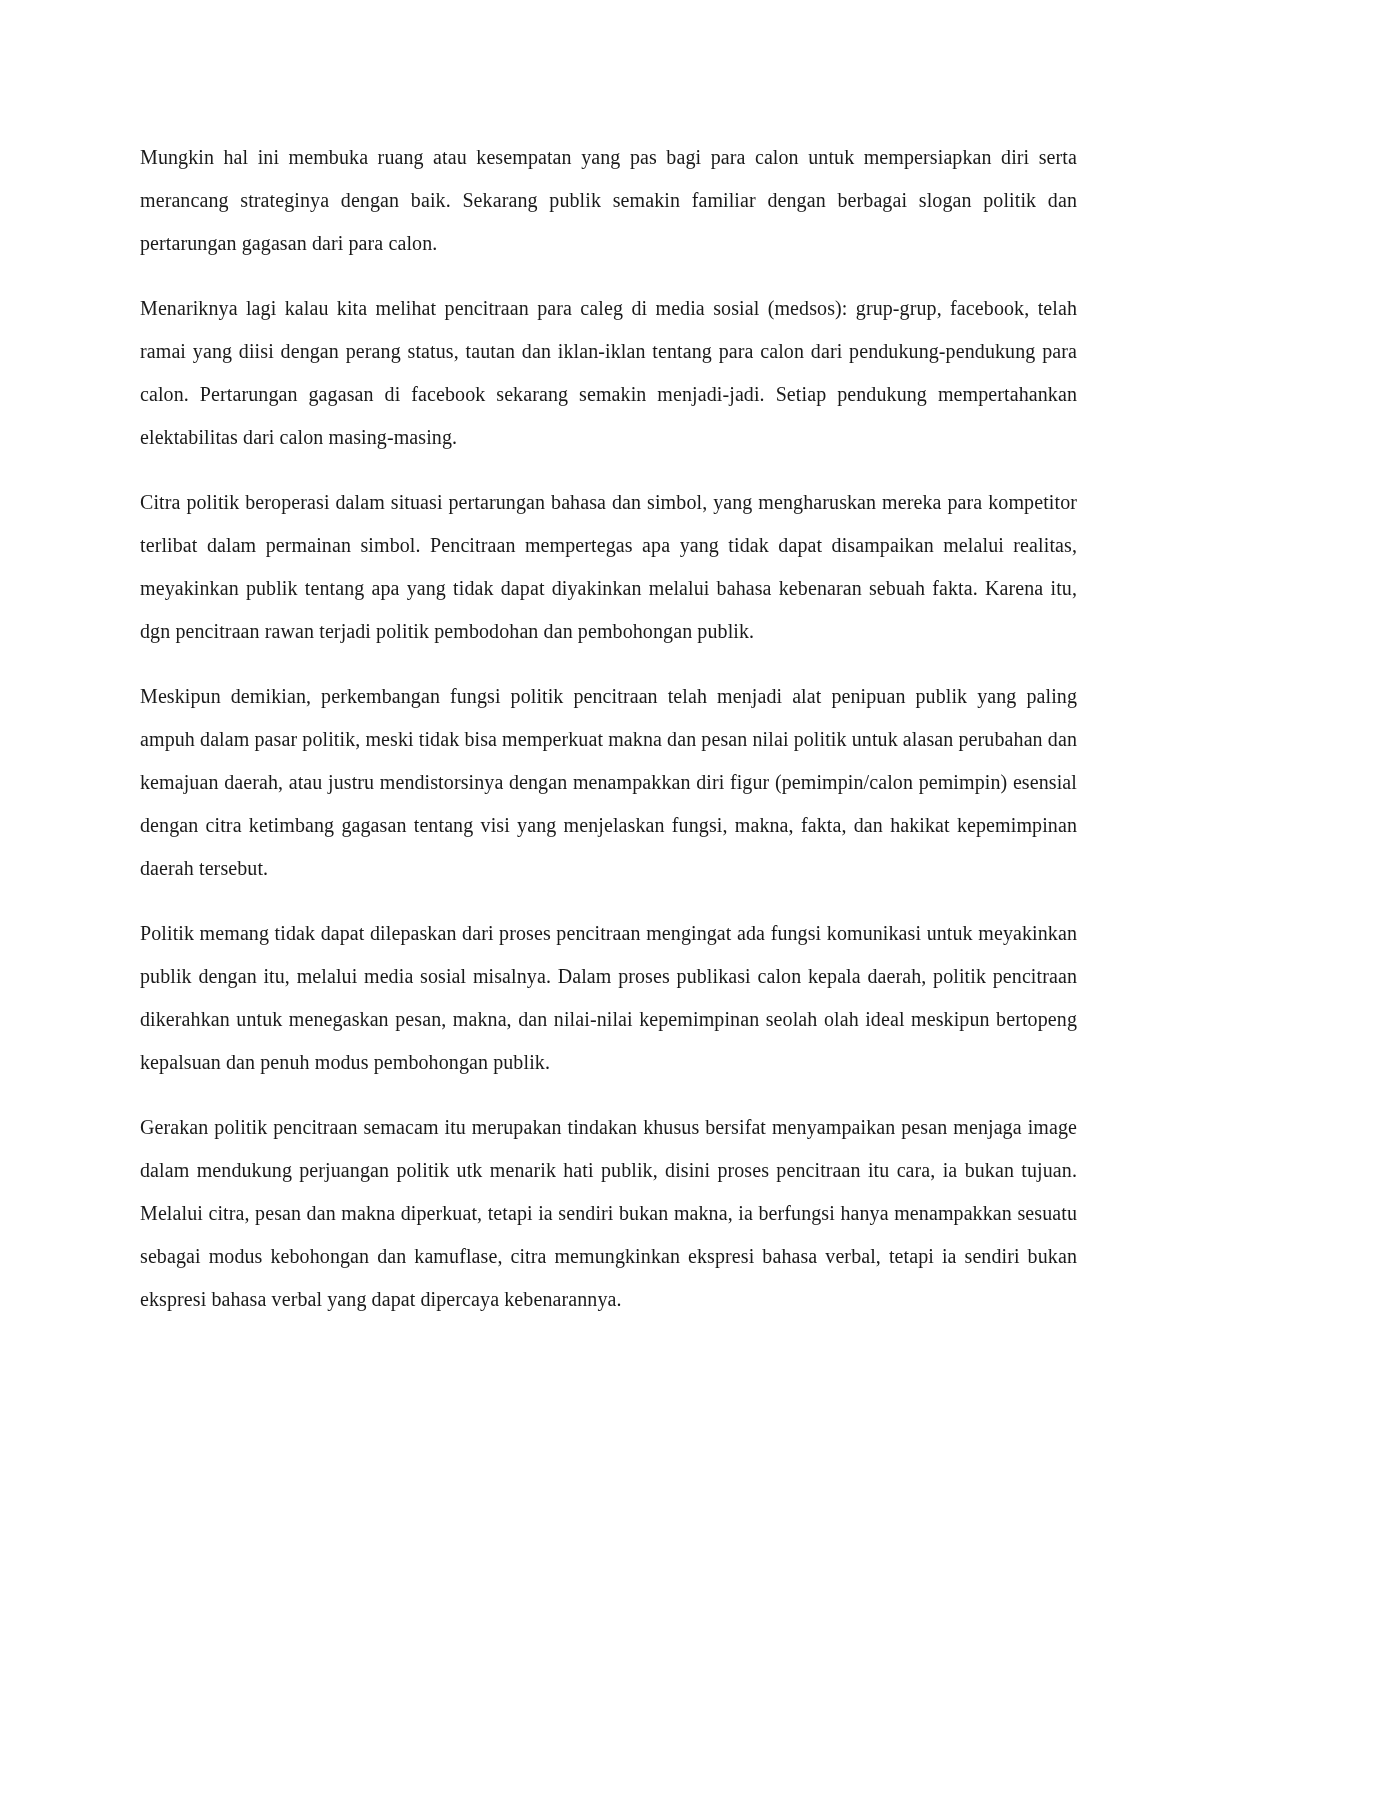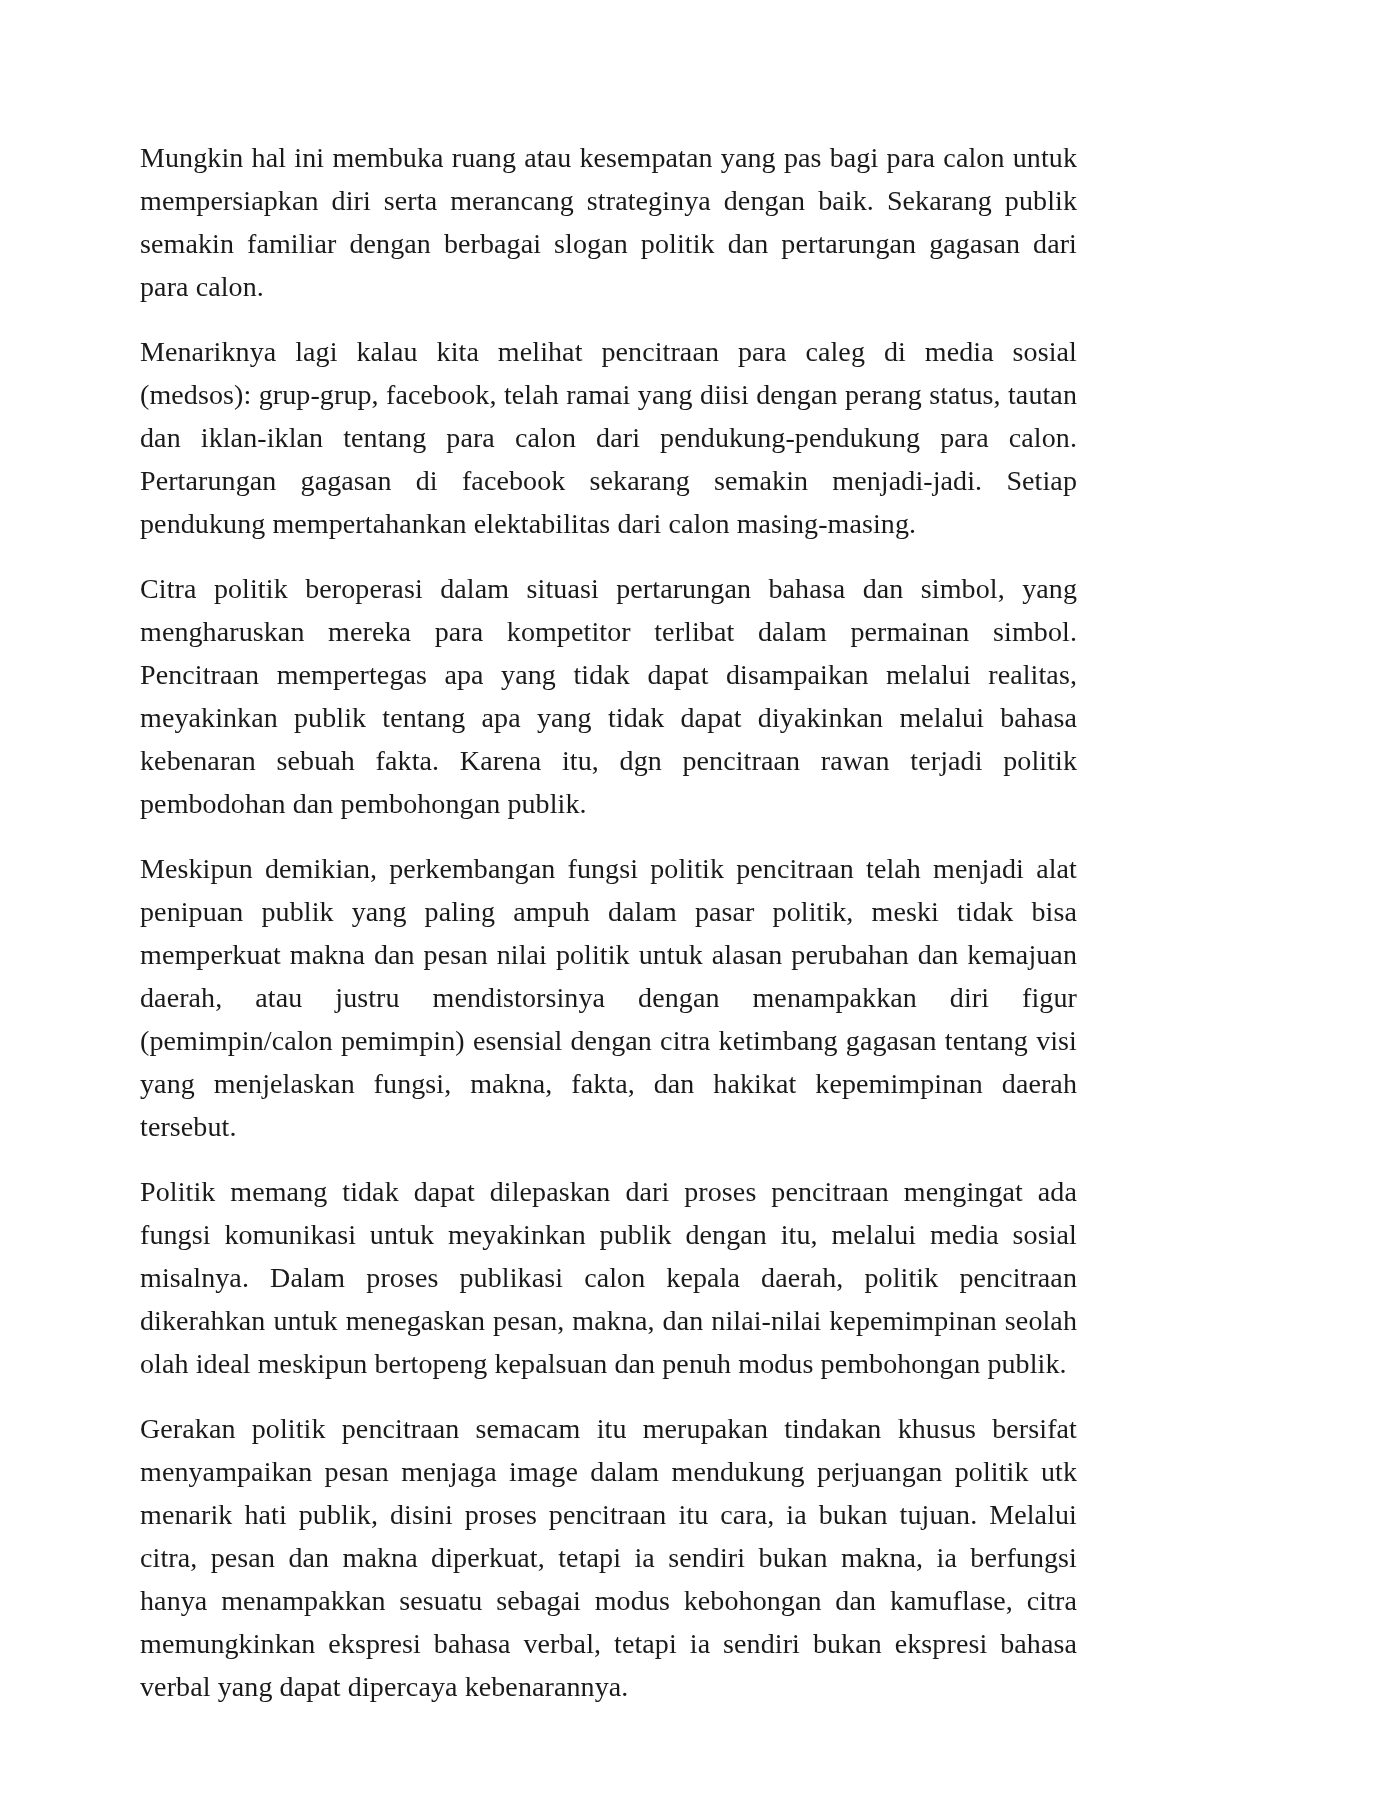--- a/index.html
+++ b/index.html
@@ -13,21 +13,21 @@
       height: 1800px;
       box-sizing: border-box;
       background: #ffffff;
       padding: 136px 314px 60px 140px;
       font-family: "Liberation Serif", "DejaVu Serif", serif;
       color: #1a1a1a;
       overflow: hidden;
     }
     .page p {
       margin: 0 0 22px 0;
-      font-size: 28px;
+      font-size: 20px;
       line-height: 43px;
       text-align: justify;
       letter-spacing: 0.1px;
     }
   </style>
 </head>
 <body>
 
 <div class="page">
   <p>Mungkin hal ini membuka ruang atau kesempatan yang pas bagi para calon  untuk mempersiapkan diri serta merancang strateginya dengan baik. Sekarang publik semakin familiar dengan berbagai slogan politik dan pertarungan gagasan dari para calon.</p>

